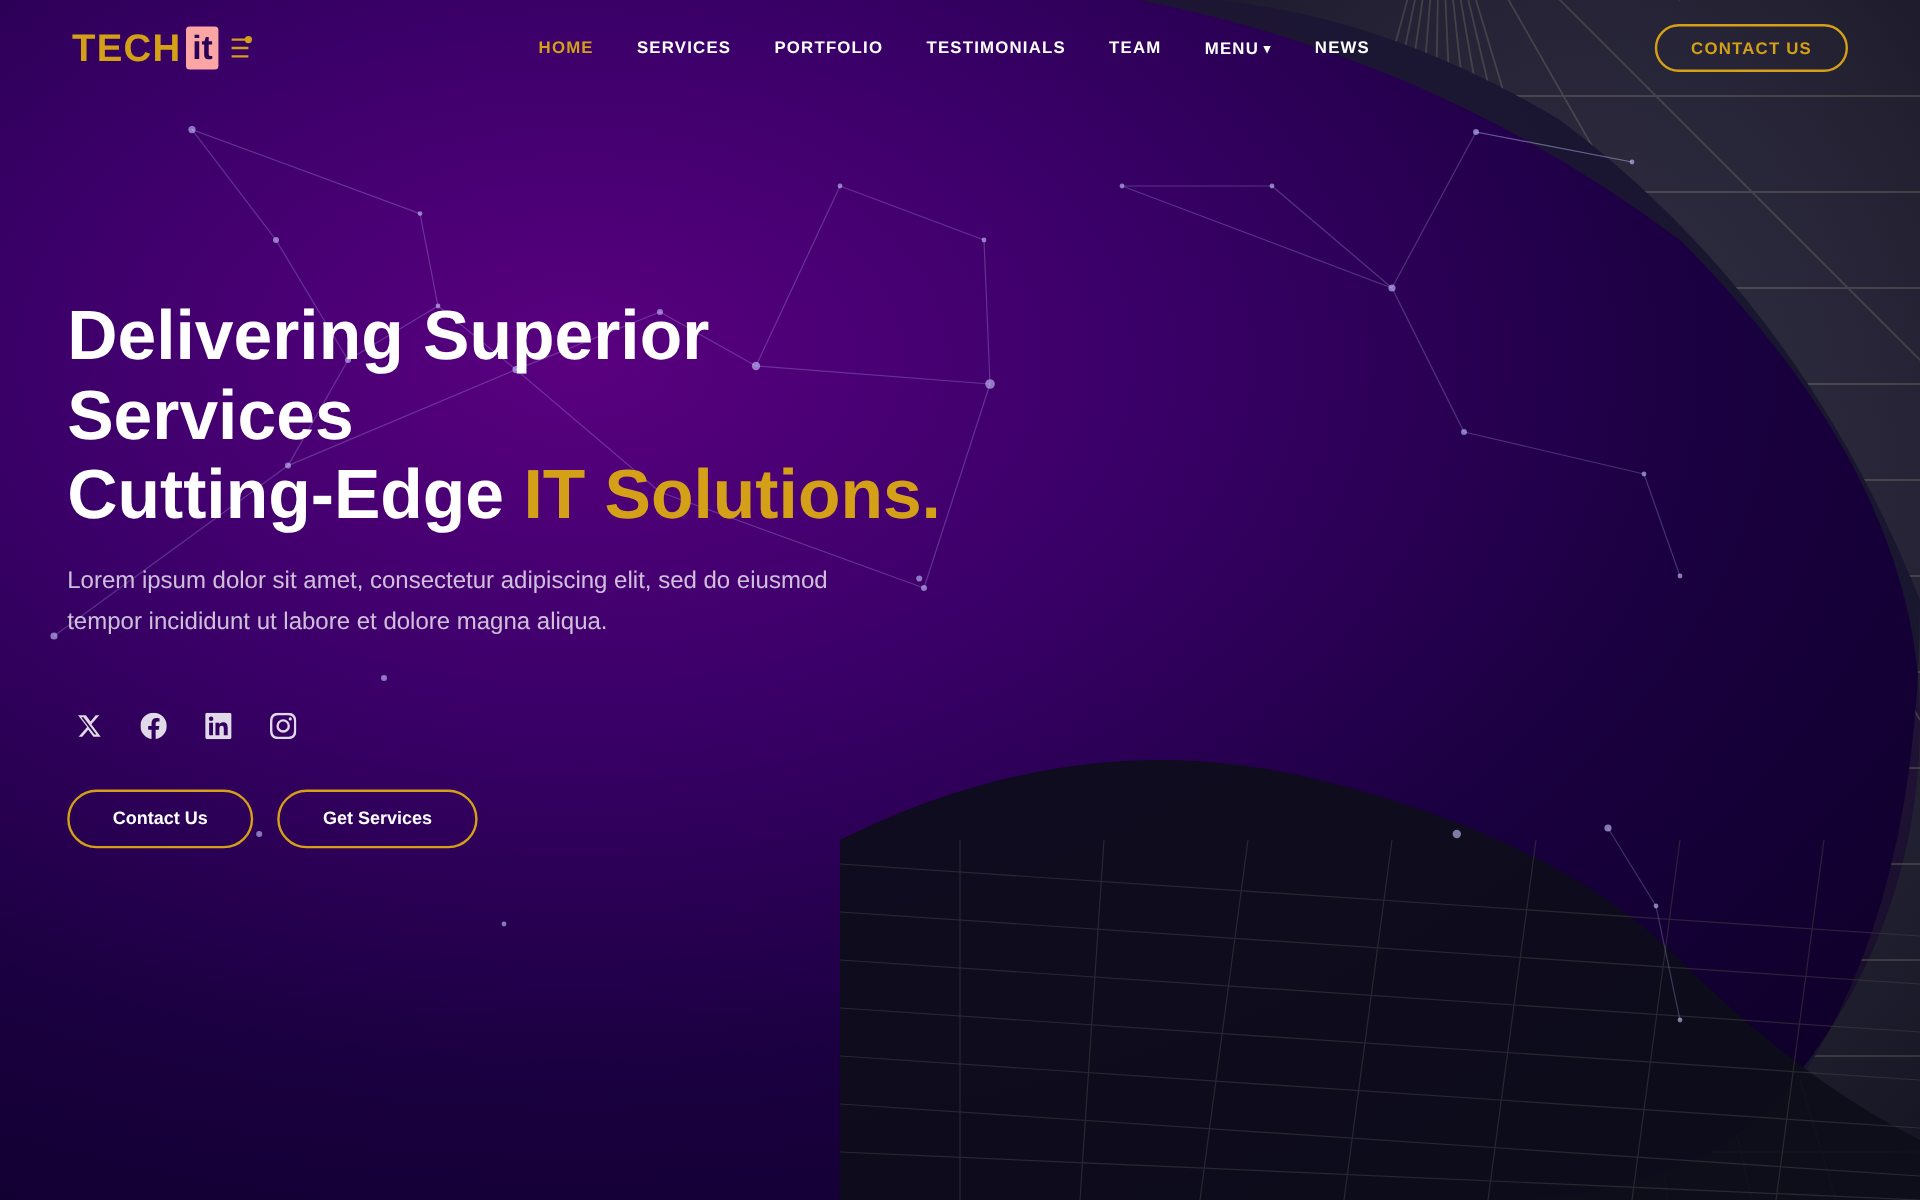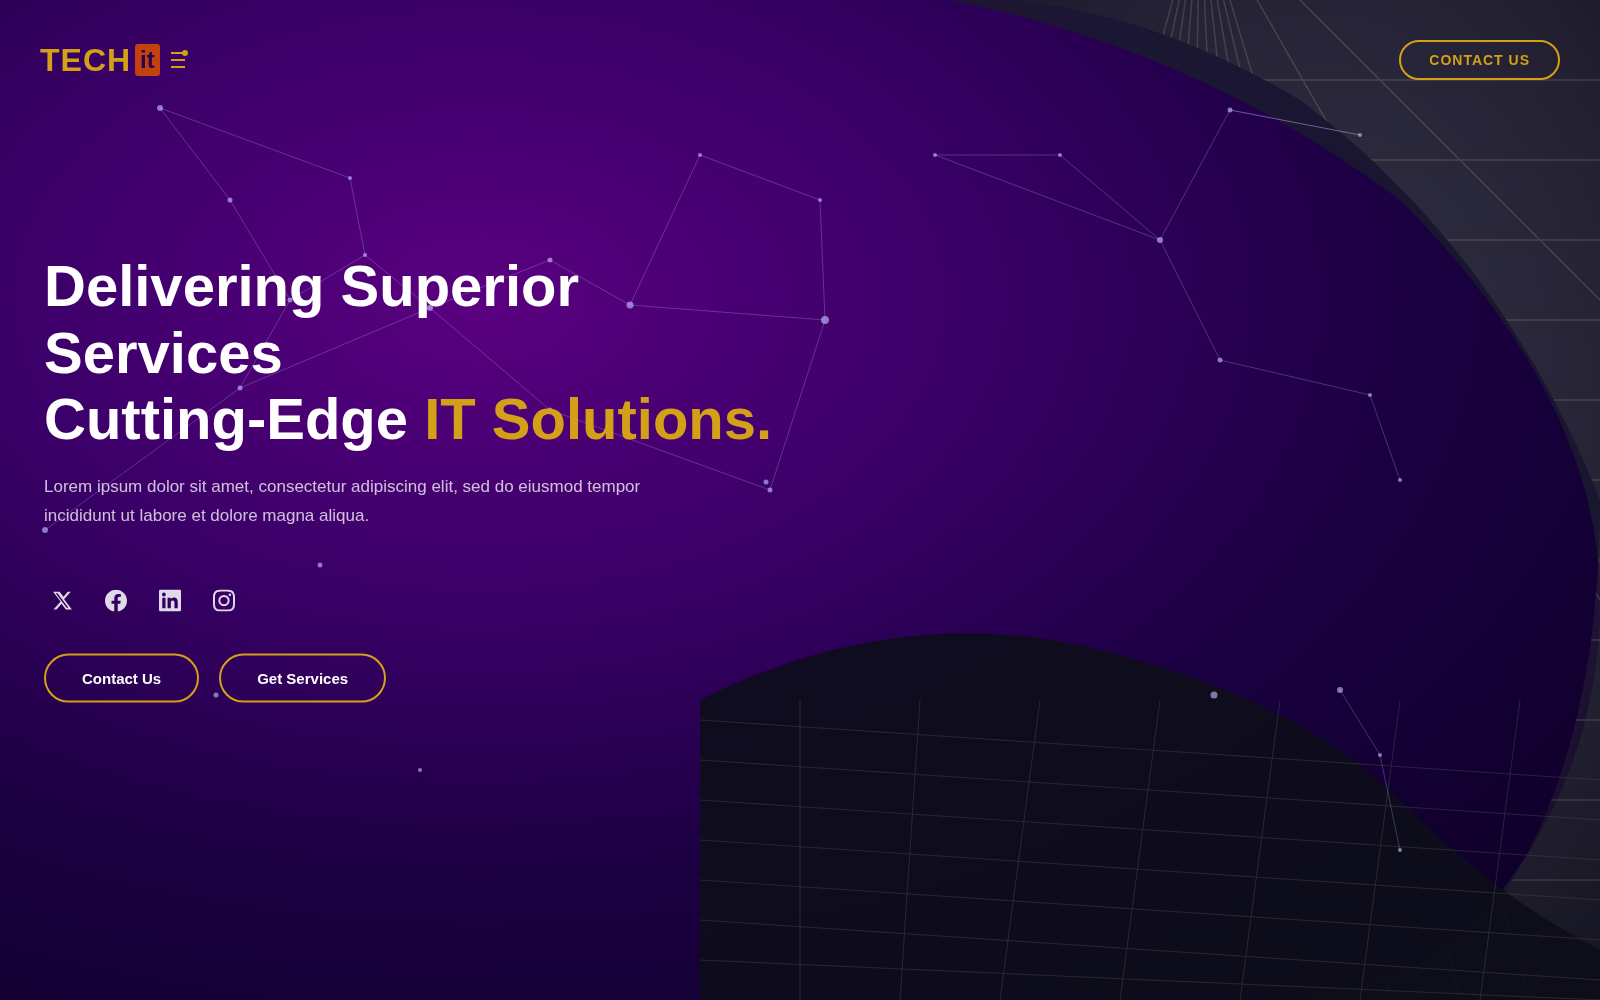--- a/index.html
+++ b/index.html
@@ -23,42 +23,41 @@
     
     .navbar {
       position: absolute;
       top: 0;
       left: 0;
       right: 0;
       z-index: 10;
       display: flex;
       align-items: center;
       justify-content: space-between;
-      padding: 20px 40px;
+      padding: 20px 60px;
       height: 80px;
-      margin-top: 20px;
     }
 
     .logo {
       display: flex;
       align-items: center;
       gap: 2px;
     }
 
     .logo-text {
       font-size: 32px;
       font-weight: 700;
       color: #d4a017;
       letter-spacing: 1px;
     }
 
     .logo-it {
-      background: #c2410c;
+      background: #fca5a5;
       color: #2a0057;
-      font-size: 24px;
+      font-size: 28px;
       font-weight: 900;
       padding: 2px 5px;
       border-radius: 3px;
       display: inline-block;
       margin: 0 2px;
     }
 
     .nav-links {
       display: flex;
       align-items: center;
@@ -89,40 +88,40 @@
       font-weight: 600;
       cursor: pointer;
       text-transform: uppercase;
       letter-spacing: 1px;
     }
 
     
     .hero-content {
       position: absolute;
       top: 50%;
-      left: 44px;
+      left: 56px;
       transform: translateY(-55%);
       z-index: 10;
       max-width: 780px;
     }
 
     .hero-title {
       font-size: 58px;
       font-weight: 800;
       color: #ffffff;
       line-height: 1.15;
       margin-bottom: 20px;
     }
 
     .hero-title .highlight {
       color: #d4a017;
     }
 
     .hero-description {
-      font-size: 17px;
+      font-size: 20px;
       color: rgba(255,255,255,0.75);
       line-height: 1.7;
       margin-bottom: 52px;
       max-width: 640px;
     }
 
     .social-icons {
       display: flex;
       gap: 18px;
       margin-bottom: 35px;
@@ -334,20 +333,46 @@
     <span class="logo-it">it</span>
     <svg width="22" height="22" viewBox="0 0 22 22" style="margin-left:3px">
       <rect width="22" height="22" fill="none"></rect>
       <line x1="4" y1="4" x2="18" y2="4" stroke="#d4a017" stroke-width="2"></line>
       <line x1="4" y1="11" x2="18" y2="11" stroke="#d4a017" stroke-width="2"></line>
       <line x1="4" y1="18" x2="18" y2="18" stroke="#d4a017" stroke-width="2"></line>
       <circle cx="18" cy="4" r="3" fill="#d4a017"></circle>
     </svg>
   </div>
 
+  <ul class="nav-links">
+    <li>
+      <a href="#" class="active">HOME</a>
+    </li>
+    <li>
+      <a href="#">SERVICES</a>
+    </li>
+    <li>
+      <a href="#">PORTFOLIO</a>
+    </li>
+    <li>
+      <a href="#">TESTIMONIALS</a>
+    </li>
+    <li>
+      <a href="#">TEAM</a>
+    </li>
+    <li>
+      <a href="#" style="display:flex;align-items:center;gap:4px">
+        <span>MENU</span>
+        <span style="font-size:11px">▾</span>
+      </a>
+    </li>
+    <li>
+      <a href="#">NEWS</a>
+    </li>
+  </ul>
 
   <button class="nav-contact-btn">Contact Us</button>
 </nav>
 
 <div class="hero-content">
   <h1 class="hero-title">
     <span>Delivering Superior Services</span><br>
     <span>Cutting-Edge </span><span class="highlight">IT Solutions.</span>
   </h1>
   <p class="hero-description">Lorem ipsum dolor sit amet, consectetur adipiscing elit, sed do eiusmod tempor incididunt ut labore et dolore magna aliqua.</p>

